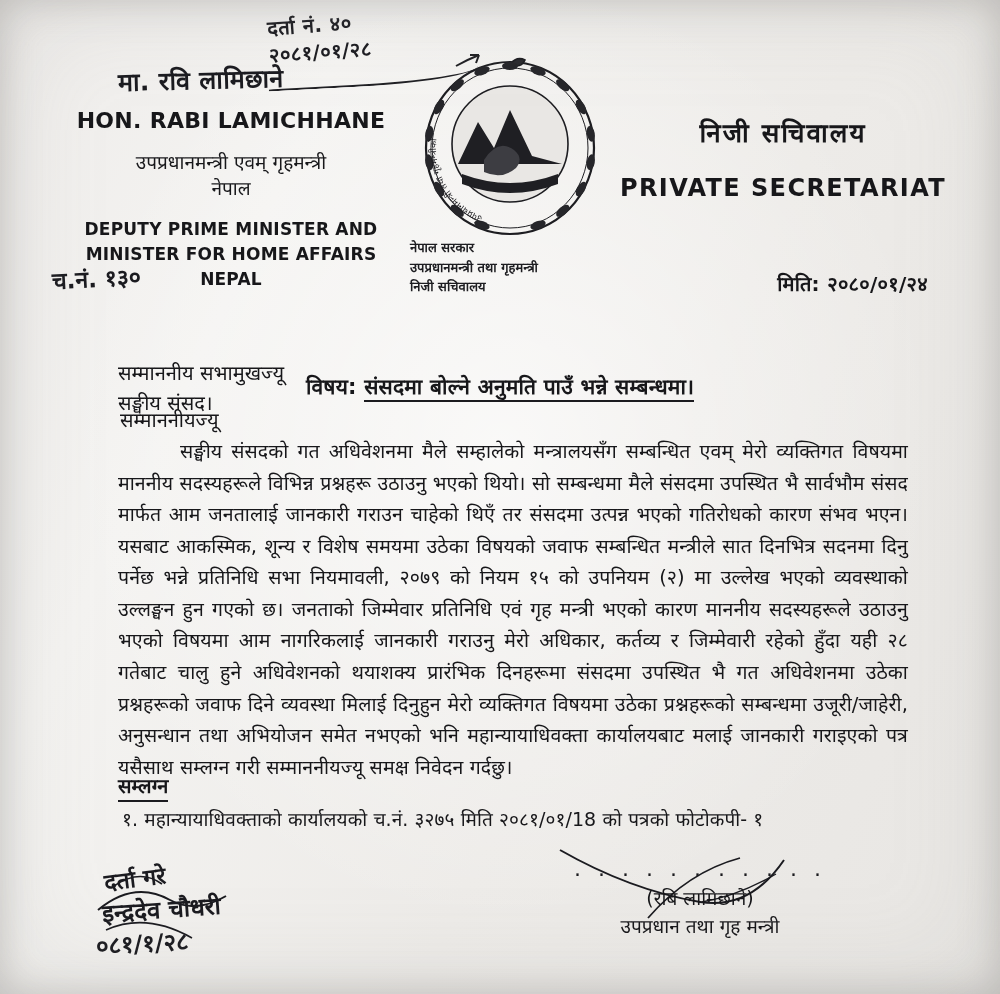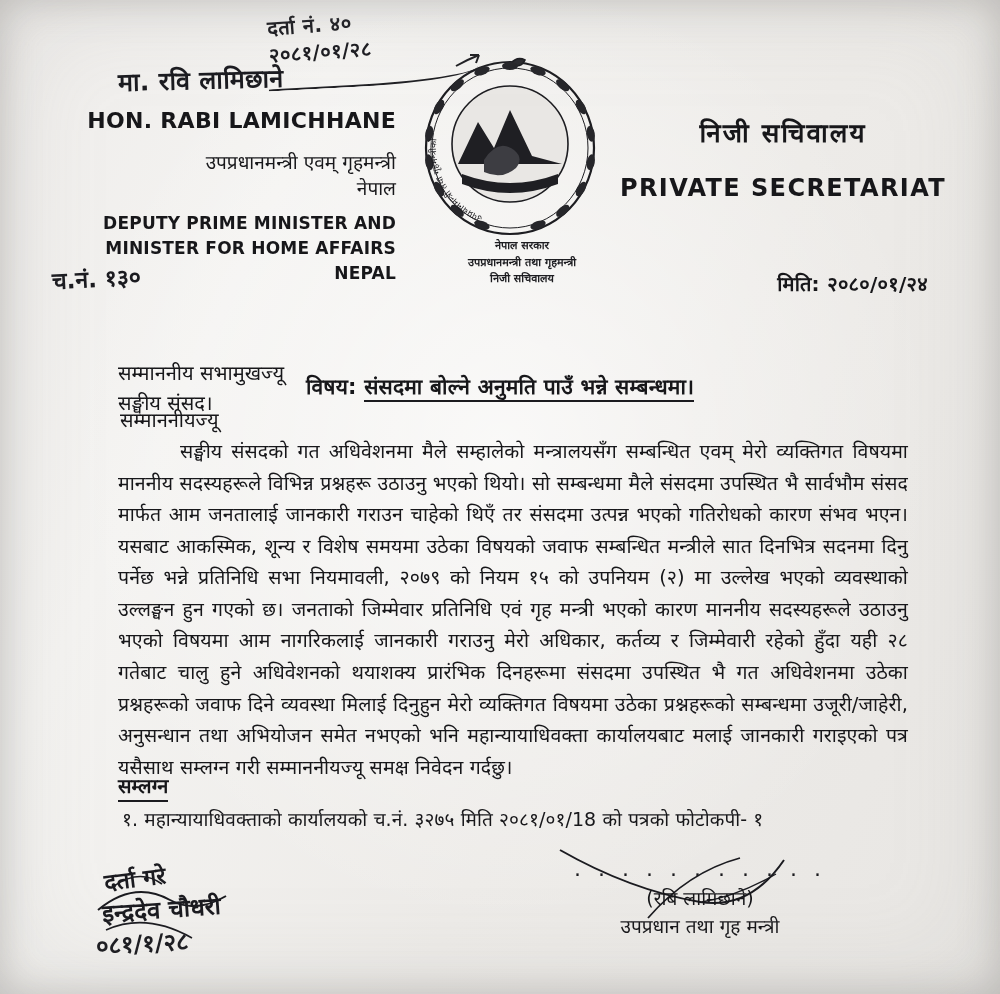--- a/index.html
+++ b/index.html
@@ -84,38 +84,38 @@
     font-weight: 700;
     transform: rotate(-3deg);
   }
 
   
   .lh-left {
     position: absolute;
     left: 66px;
     top: 104px;
     width: 330px;
-    text-align: right;
+    text-align: center;
   }
   .lh-left .en-name {
     font-size: 22px;
     font-weight: 700;
     letter-spacing: 0.3px;
     margin-top: 4px;
   }
   .lh-left .np-title {
     font-size: 19px;
     line-height: 1.35;
     margin-top: 17px;
   }
   .lh-left .en-title {
     font-size: 17px;
     font-weight: 700;
     line-height: 1.45;
-    margin-top: 10px;
+    margin-top: 16px;
     letter-spacing: 0.2px;
   }
 
   .lh-right {
     position: absolute;
     right: 52px;
     top: 114px;
     width: 330px;
     text-align: center;
   }
@@ -142,25 +142,25 @@
   
   #emblem {
     position: absolute;
     left: 410px;
     top: 52px;
     width: 200px;
     height: 250px;
   }
   #emblem .emb-caption {
     position: absolute;
-    left: 12px;
+    left: 0;
     top: 186px;
     width: 200px;
-    text-align: center;
-    font-size: 11px;
+    text-align: left;
+    font-size: 13px;
     line-height: 1.5;
     font-weight: 700;
     color: #1d1d21;
   }
 
   
   .addressee {
     position: absolute;
     left: 118px;
     top: 318px;

